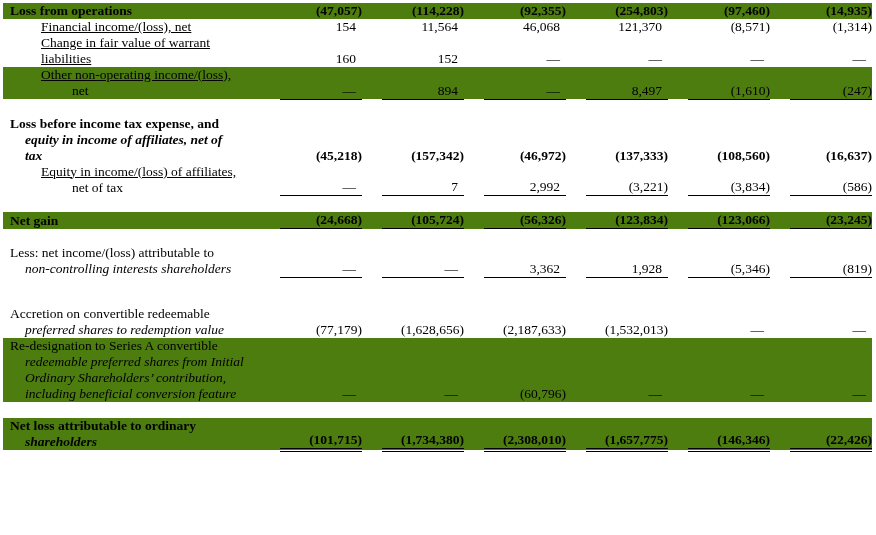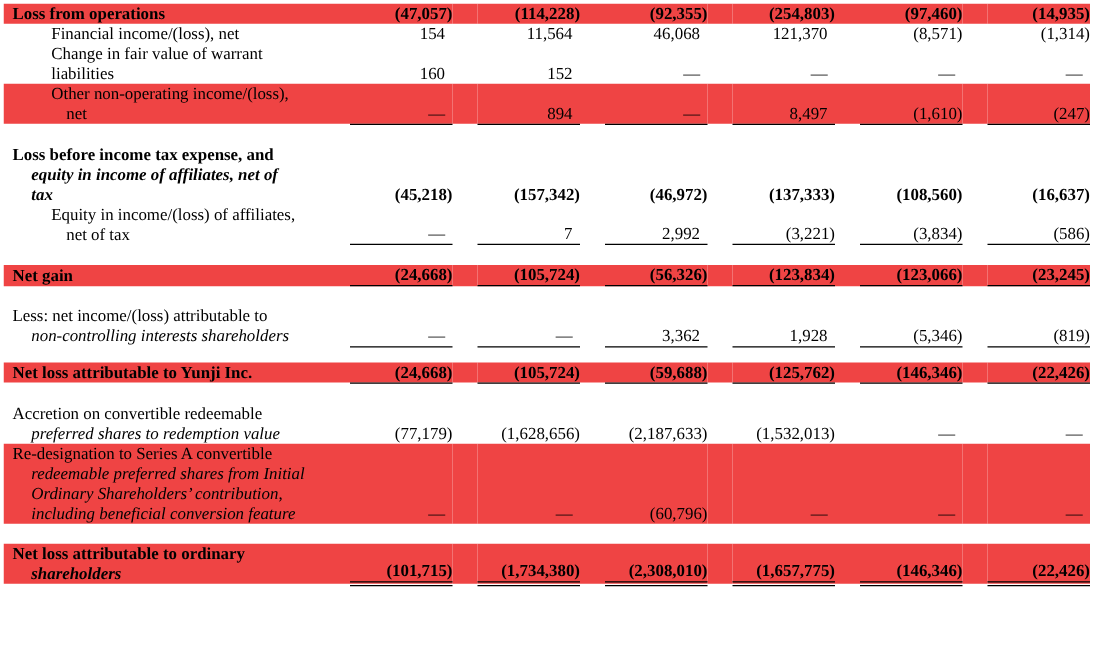--- a/index.html
+++ b/index.html
@@ -20,31 +20,31 @@
     table-layout: fixed;
     width: 869px;
     margin: 3px 0 0 3px;
   }
   td {
     padding: 0;
     vertical-align: bottom;
     line-height: 16px;
     height: 16px;
   }
-  tr.hl { background: #ef4444; }
+  tr.hl { background: #4d7c0f; }
   tr.b  { font-weight: bold; }
   td.lbl div {
     white-space: nowrap;
     overflow: hidden;
     line-height: 16px;
   }
   .L0 { padding-left: 7px; }
   .L1 { padding-left: 22px; font-style: italic; }
-  .L2 { padding-left: 38px; }
-  .L3 { padding-left: 50px; }
+  .L2 { padding-left: 38px; text-decoration: underline; }
+  .L3 { padding-left: 69px; }
   td.v {
     text-align: right;
     white-space: nowrap;
   }
   td.v.np { padding-right: 6px; }
   td.v.u1 { border-bottom: 1.5px solid #000; }
   td.v.u2 { border-bottom: 4px double #000; }
   tr.sp td { height: auto; }
 </style>
 </head>
@@ -214,37 +214,20 @@
         <td></td>
         <td class="v np u1">1,928</td>
         <td></td>
         <td class="v u1">(5,346)</td>
         <td></td>
         <td class="v u1">(819)</td>
       </tr>
       <tr class="sp">
         <td colspan="13" style="height: 12px;"></td>
       </tr>
-      <tr class="hl b">
-        <td class="lbl">
-          <div class="L0">Net loss attributable to Yunji Inc.</div>
-        </td>
-        <td></td>
-        <td class="v u1">(24,668)</td>
-        <td></td>
-        <td class="v u1">(105,724)</td>
-        <td></td>
-        <td class="v u1">(59,688)</td>
-        <td></td>
-        <td class="v u1">(125,762)</td>
-        <td></td>
-        <td class="v u1">(146,346)</td>
-        <td></td>
-        <td class="v u1">(22,426)</td>
-      </tr>
       <tr class="sp">
         <td colspan="13" style="height: 16px;"></td>
       </tr>
       <tr>
         <td class="lbl">
           <div class="L0">Accretion on convertible redeemable</div>
           <div class="L1">preferred shares to redemption value</div>
         </td>
         <td></td>
         <td class="v">(77,179)</td>

